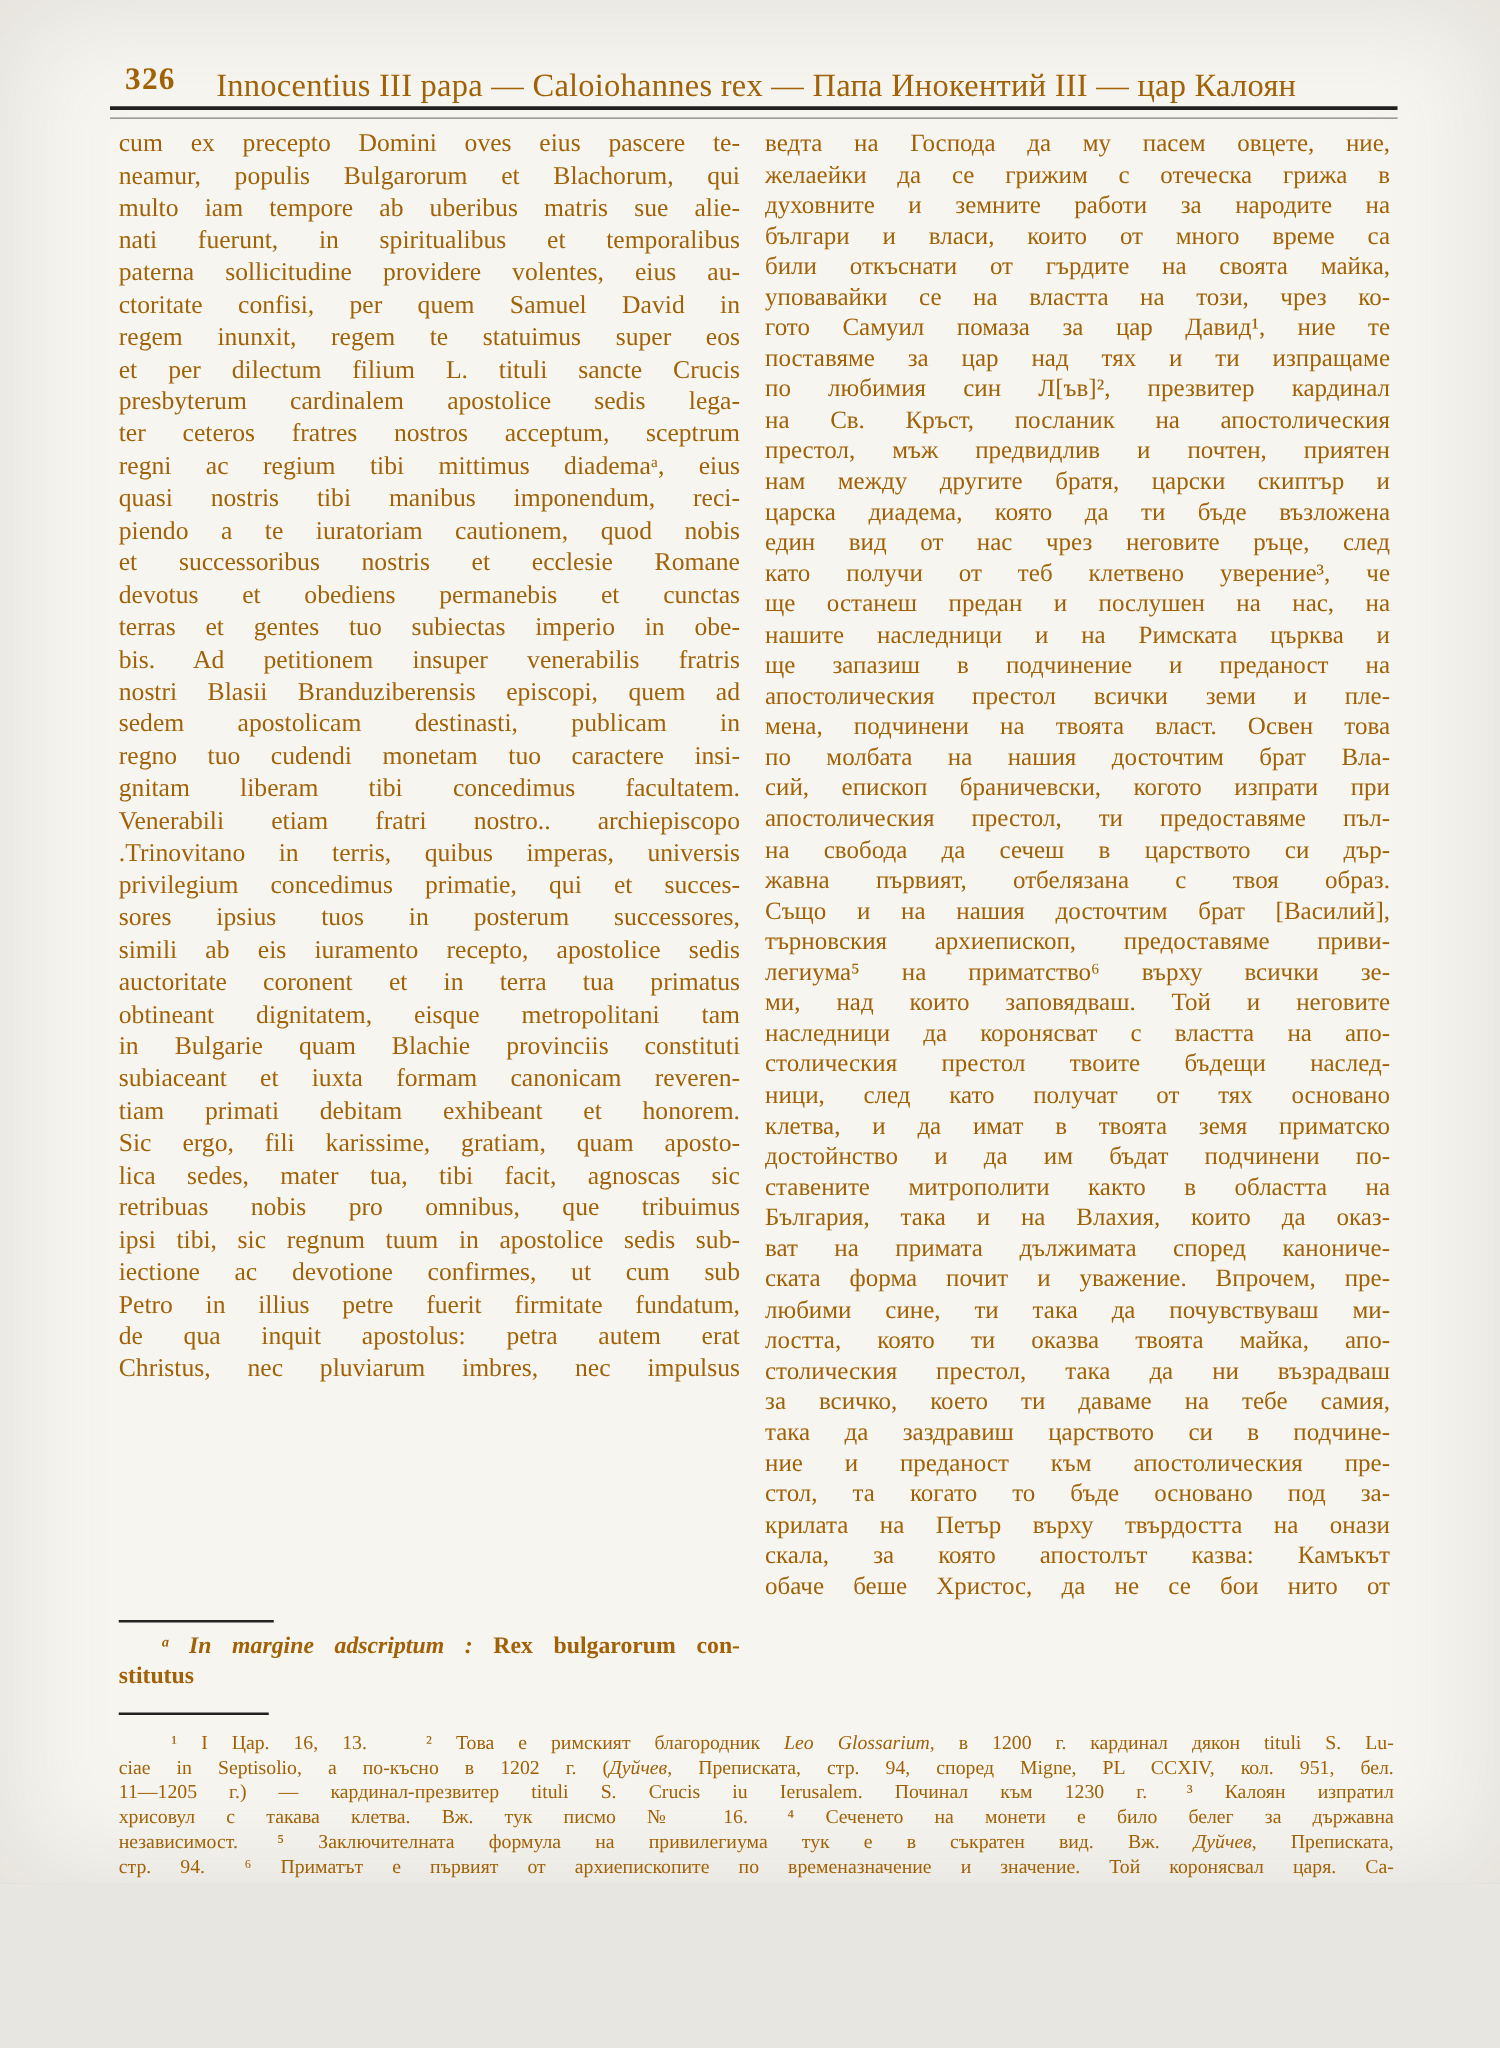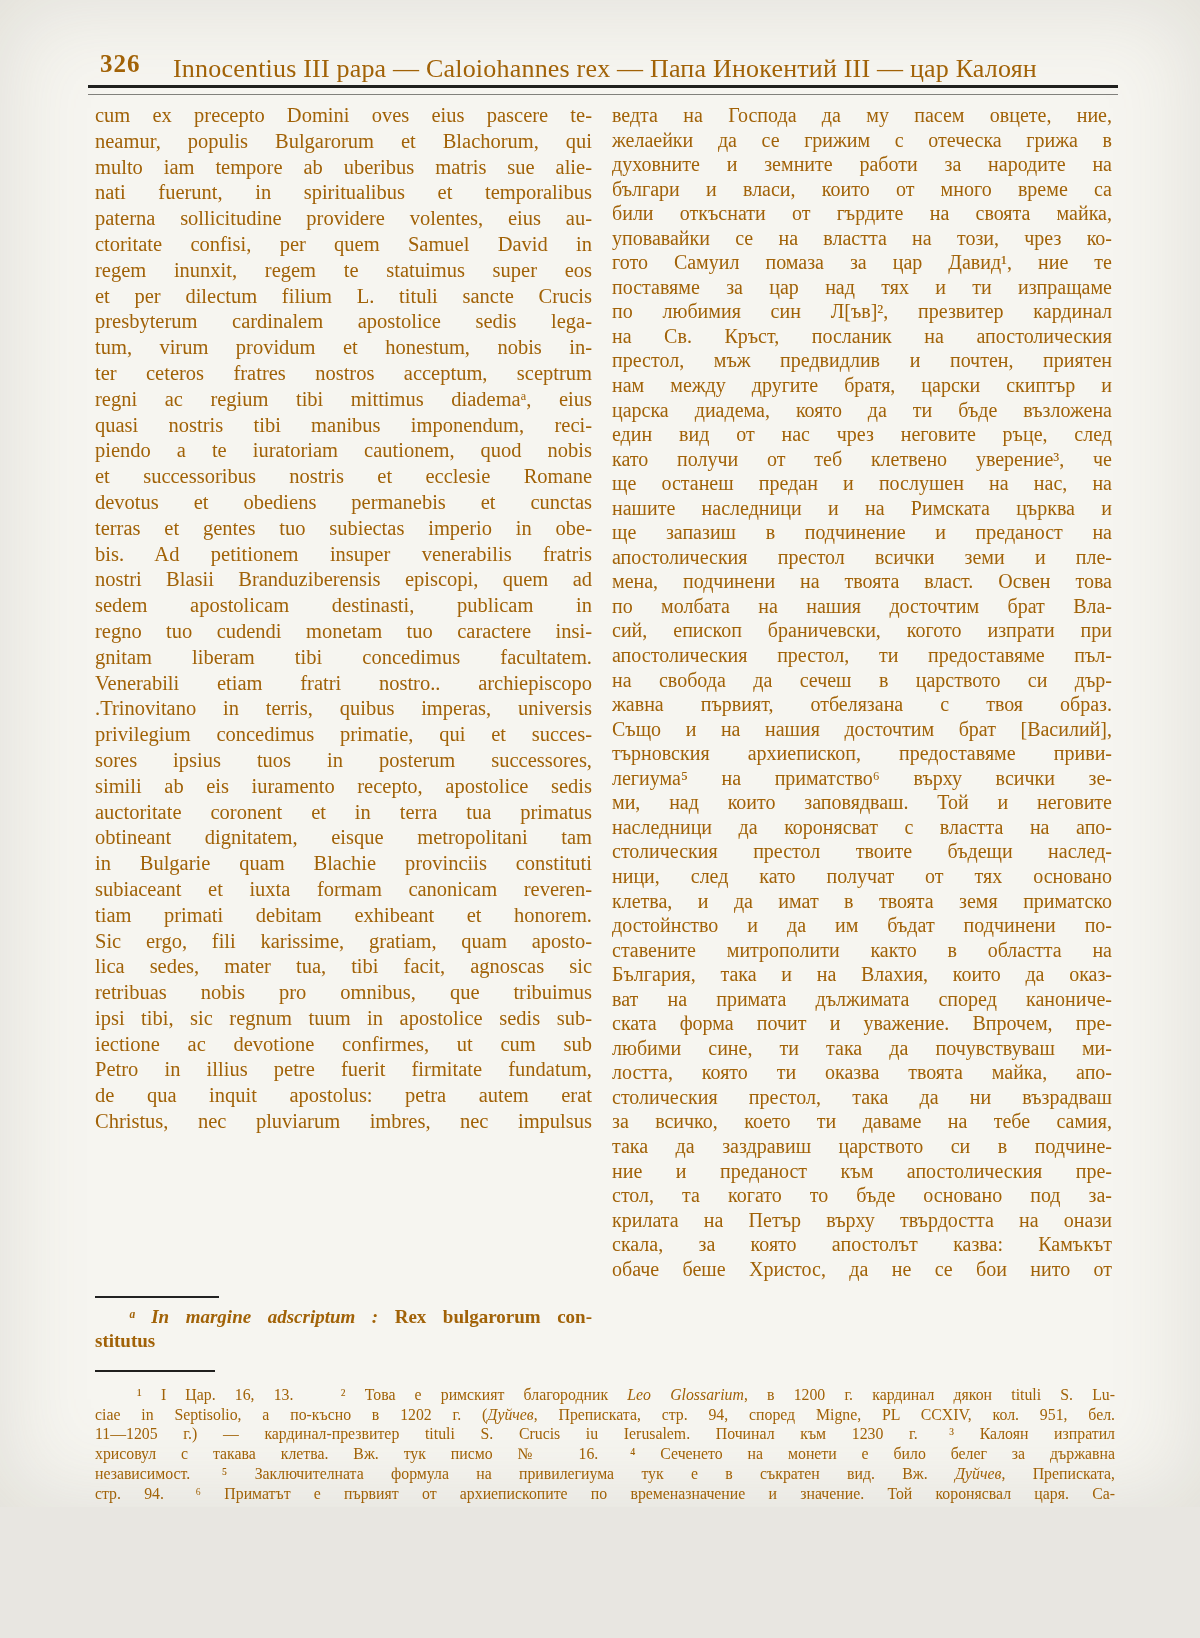--- a/index.html
+++ b/index.html
@@ -77,21 +77,20 @@
     <div class="col col-left">
         <div class="line">cum ex precepto Domini oves eius pascere te-</div>
         <div class="line">neamur, populis Bulgarorum et Blachorum, qui</div>
         <div class="line">multo iam tempore ab uberibus matris sue alie-</div>
         <div class="line">nati fuerunt, in spiritualibus et temporalibus</div>
         <div class="line">paterna sollicitudine providere volentes, eius au-</div>
         <div class="line">ctoritate confisi, per quem Samuel David in</div>
         <div class="line">regem inunxit, regem te statuimus super eos</div>
         <div class="line">et per dilectum filium L. tituli sancte Crucis</div>
         <div class="line">presbyterum cardinalem apostolice sedis lega-</div>
-        <div class="line">tum, virum providum et honestum, nobis in-</div>
         <div class="line">ter ceteros fratres nostros acceptum, sceptrum</div>
         <div class="line">regni ac regium tibi mittimus diademaᵃ, eius</div>
         <div class="line">quasi nostris tibi manibus imponendum, reci-</div>
         <div class="line">piendo a te iuratoriam cautionem, quod nobis</div>
         <div class="line">et successoribus nostris et ecclesie Romane</div>
         <div class="line">devotus et obediens permanebis et cunctas</div>
         <div class="line">terras et gentes tuo subiectas imperio in obe-</div>
         <div class="line">bis. Ad petitionem insuper venerabilis fratris</div>
         <div class="line">nostri Blasii Branduziberensis episcopi, quem ad</div>
         <div class="line">sedem apostolicam destinasti, publicam in</div>

